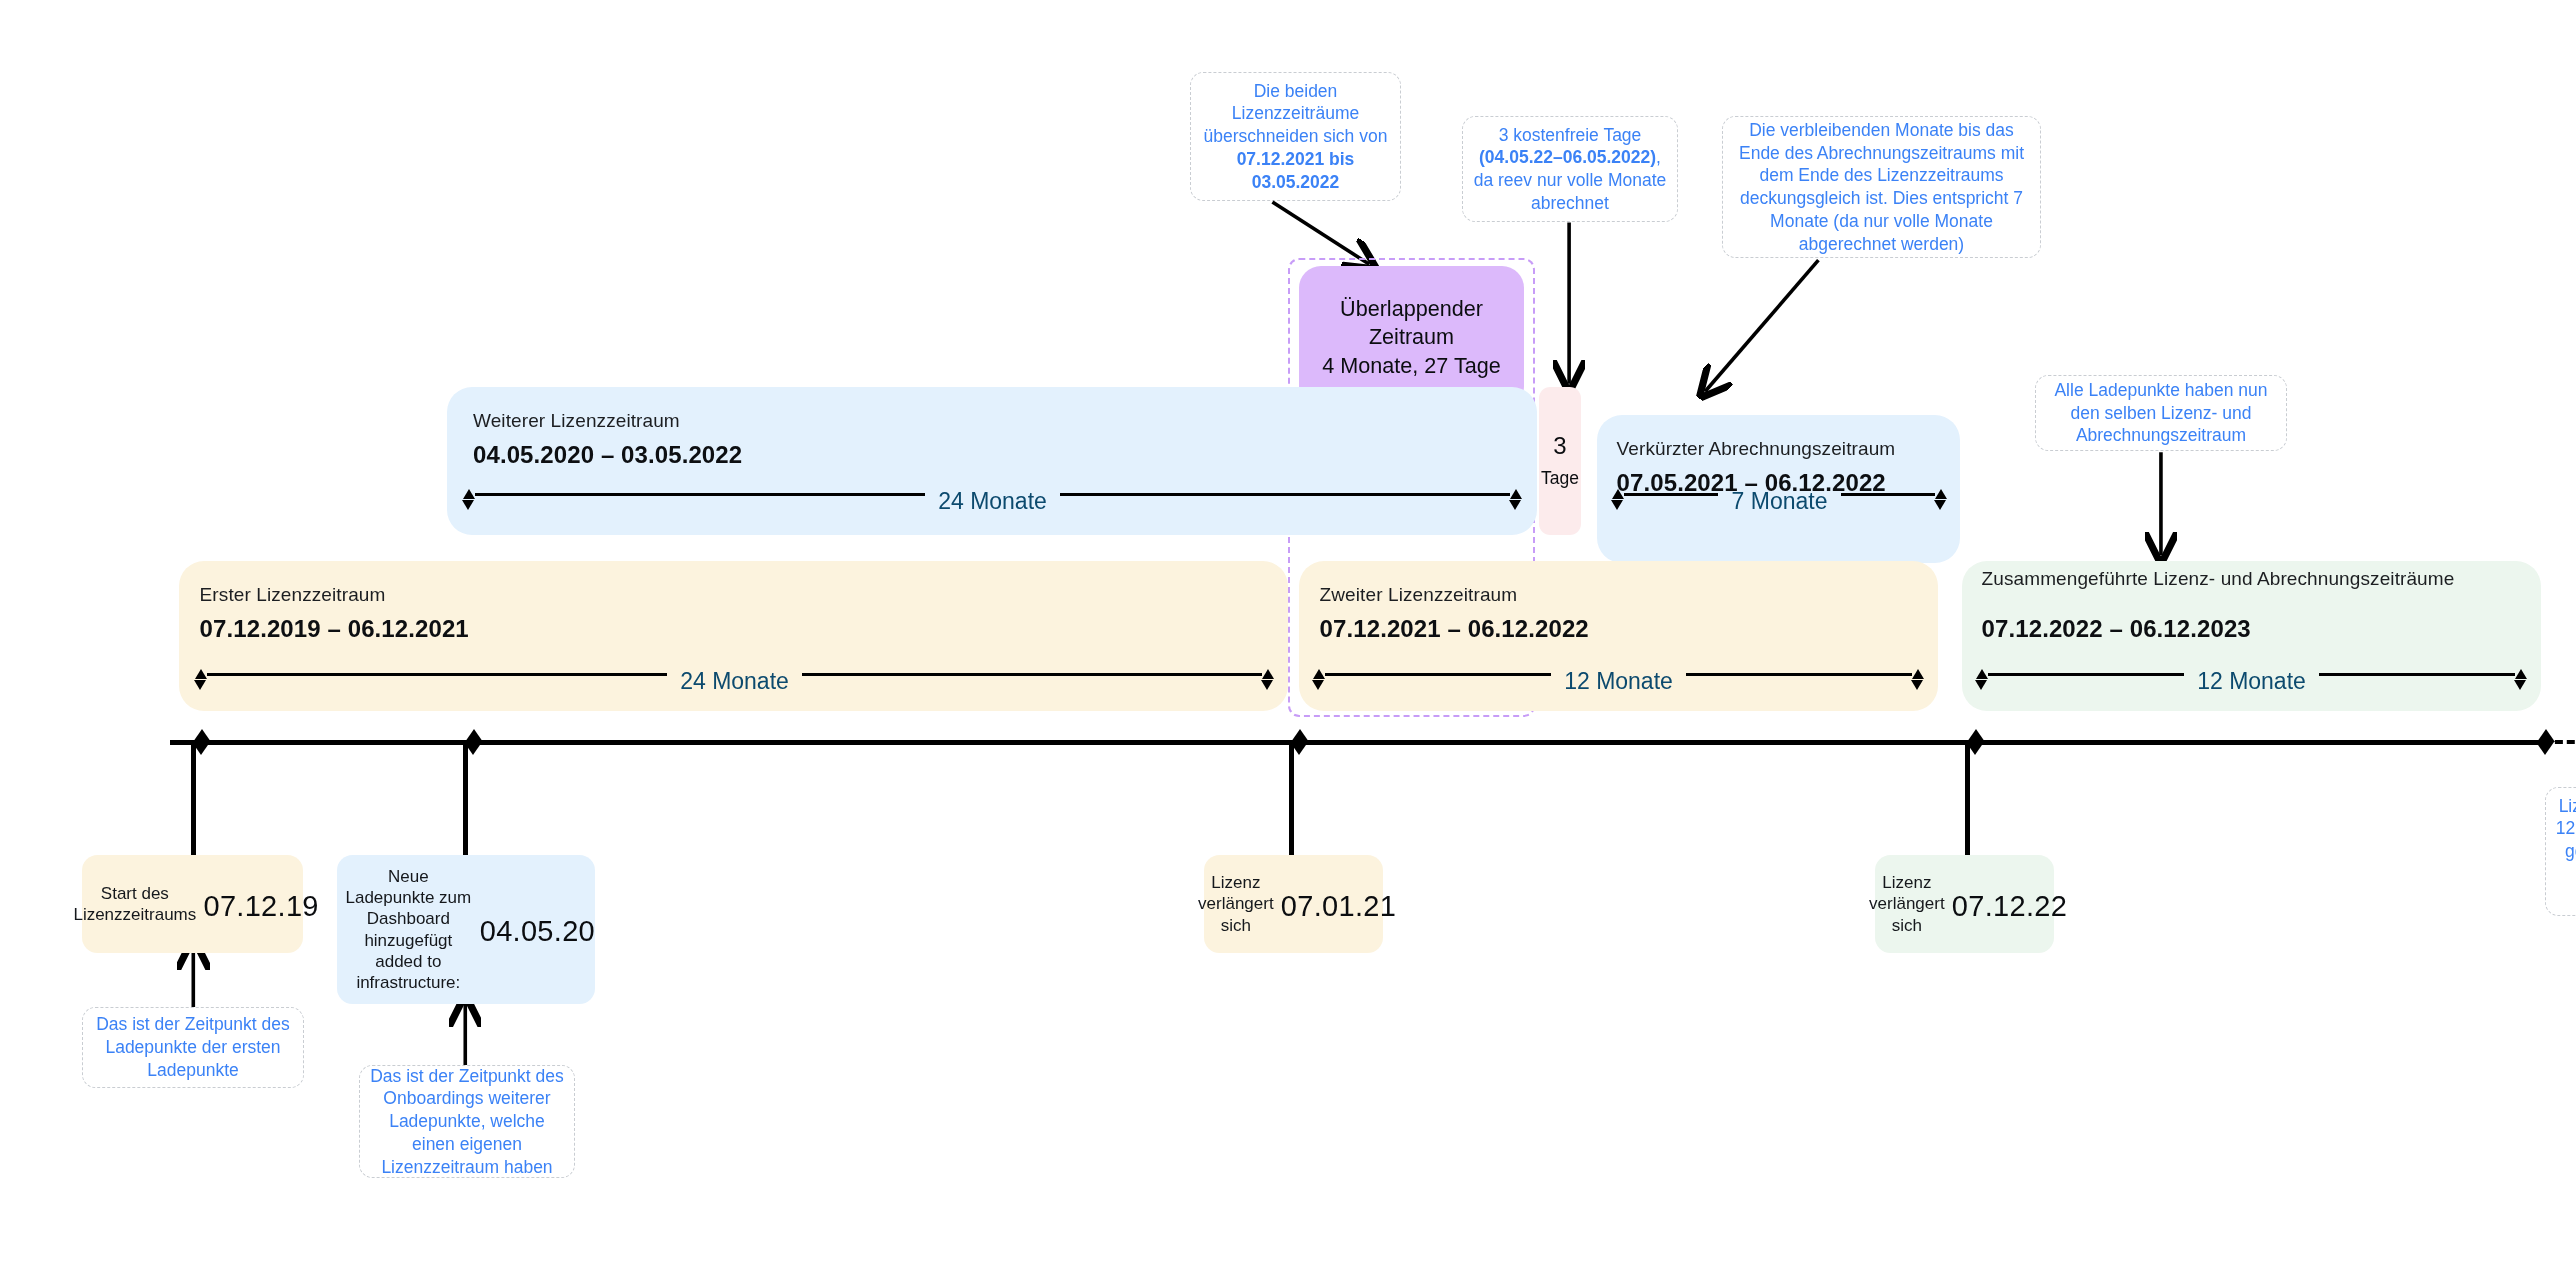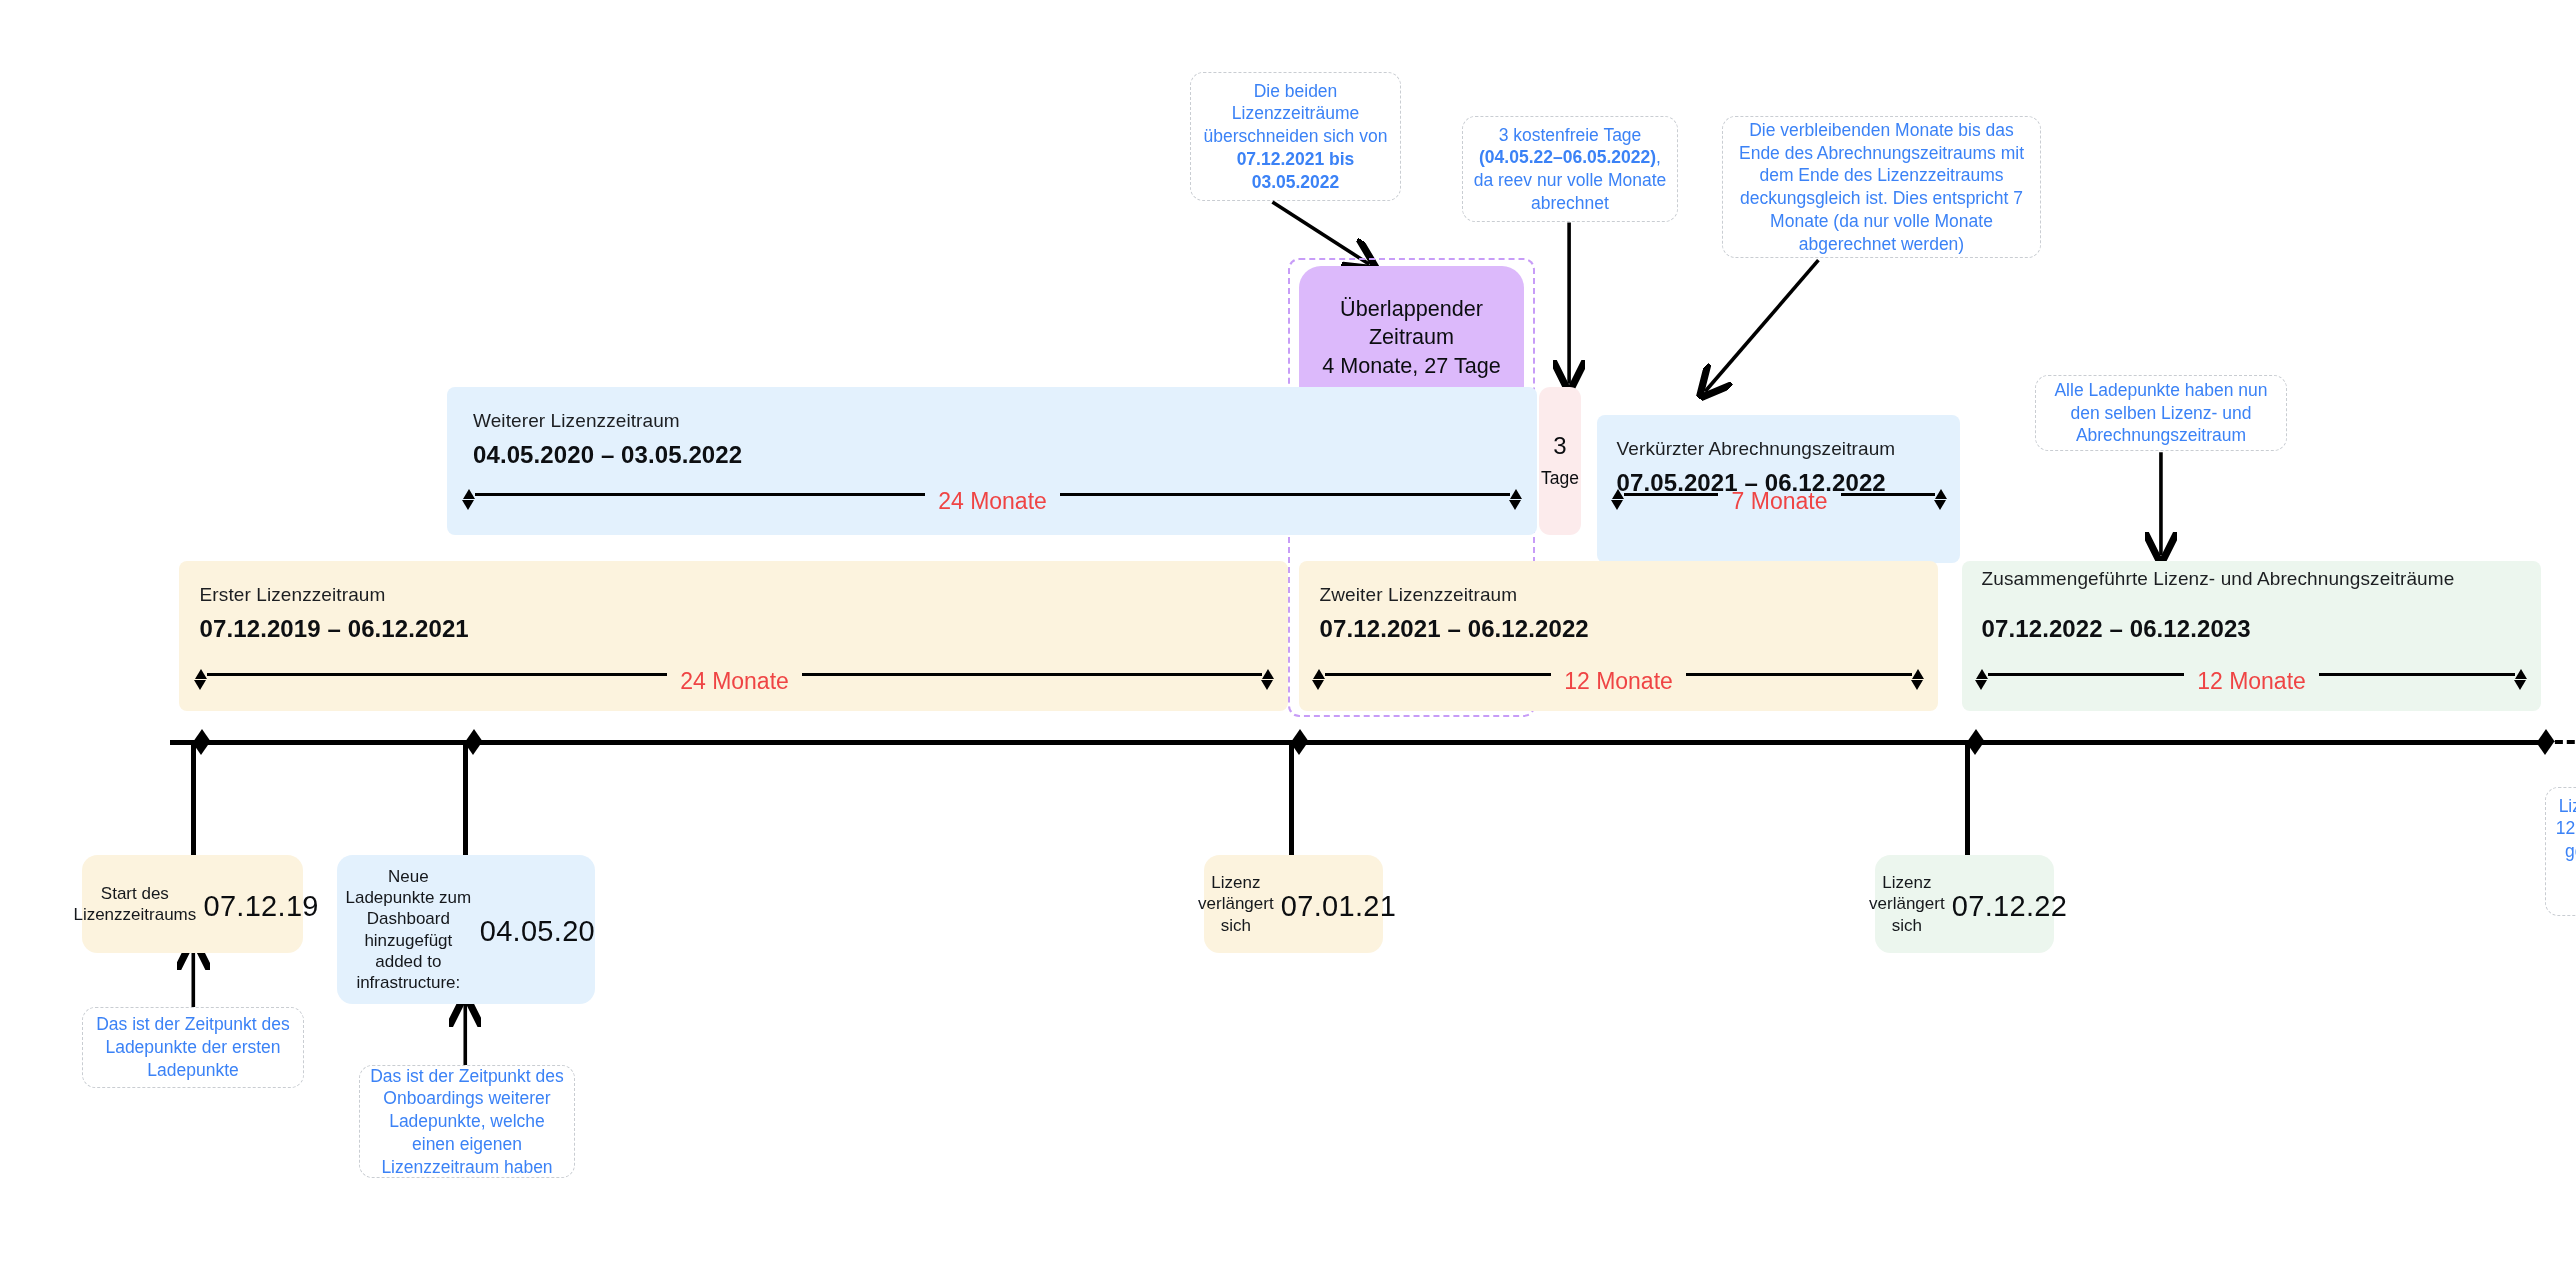--- a/index.html
+++ b/index.html
@@ -16,21 +16,21 @@
     display:flex;align-items:center;justify-content:center;
     text-align:center;
     font-size:17.5px;
     line-height:1.30;
     color:#3b82f6;
     padding:7.2px 9.3px;
   }
   .note b{font-weight:700;}
 
   
-  .bar{border-radius:8px;padding:0;}
+  .bar{border-radius:25px;padding:0;}
   .bar .bar-title{
     position:absolute;
     font-size:19px;
     font-weight:400;
     color:#1c1e21;
     letter-spacing:0.1px;
   }
   .bar .bar-dates{
     position:absolute;
     font-size:24px;
@@ -42,21 +42,21 @@
   .bar-cream{background:#fcf3de;}
   .bar-blue{background:#e3f1fd;}
   .bar-green{background:#ecf6ee;}
   .bar-pink{background:#fcebec;}
   .bar-purple{background:#dcb9fb;}
 
   
   .measure{position:absolute;display:flex;align-items:center;height:20.6px;}
   .measure .seg{flex:1 1 auto;height:2.6px;background:#000;}
   .measure .lbl{
-    padding:0 13.4px;font-size:23px;font-weight:400;color:#ef4444;white-space:nowrap;
+    padding:0 13.4px;font-size:23px;font-weight:400;color:#0c4a6e;white-space:nowrap;
     transform:translateY(-1px);
     margin-top:16px;
   }
   .dia{width:0;height:0;flex:0 0 auto;
        border-left:6.7px solid transparent;border-right:6.7px solid transparent;
        border-bottom:10.3px solid #000;position:relative;}
   .dia::after{content:"";position:absolute;left:-6.7px;top:10.3px;
        border-left:6.7px solid transparent;border-right:6.7px solid transparent;
        border-top:10.3px solid #000;}
 

